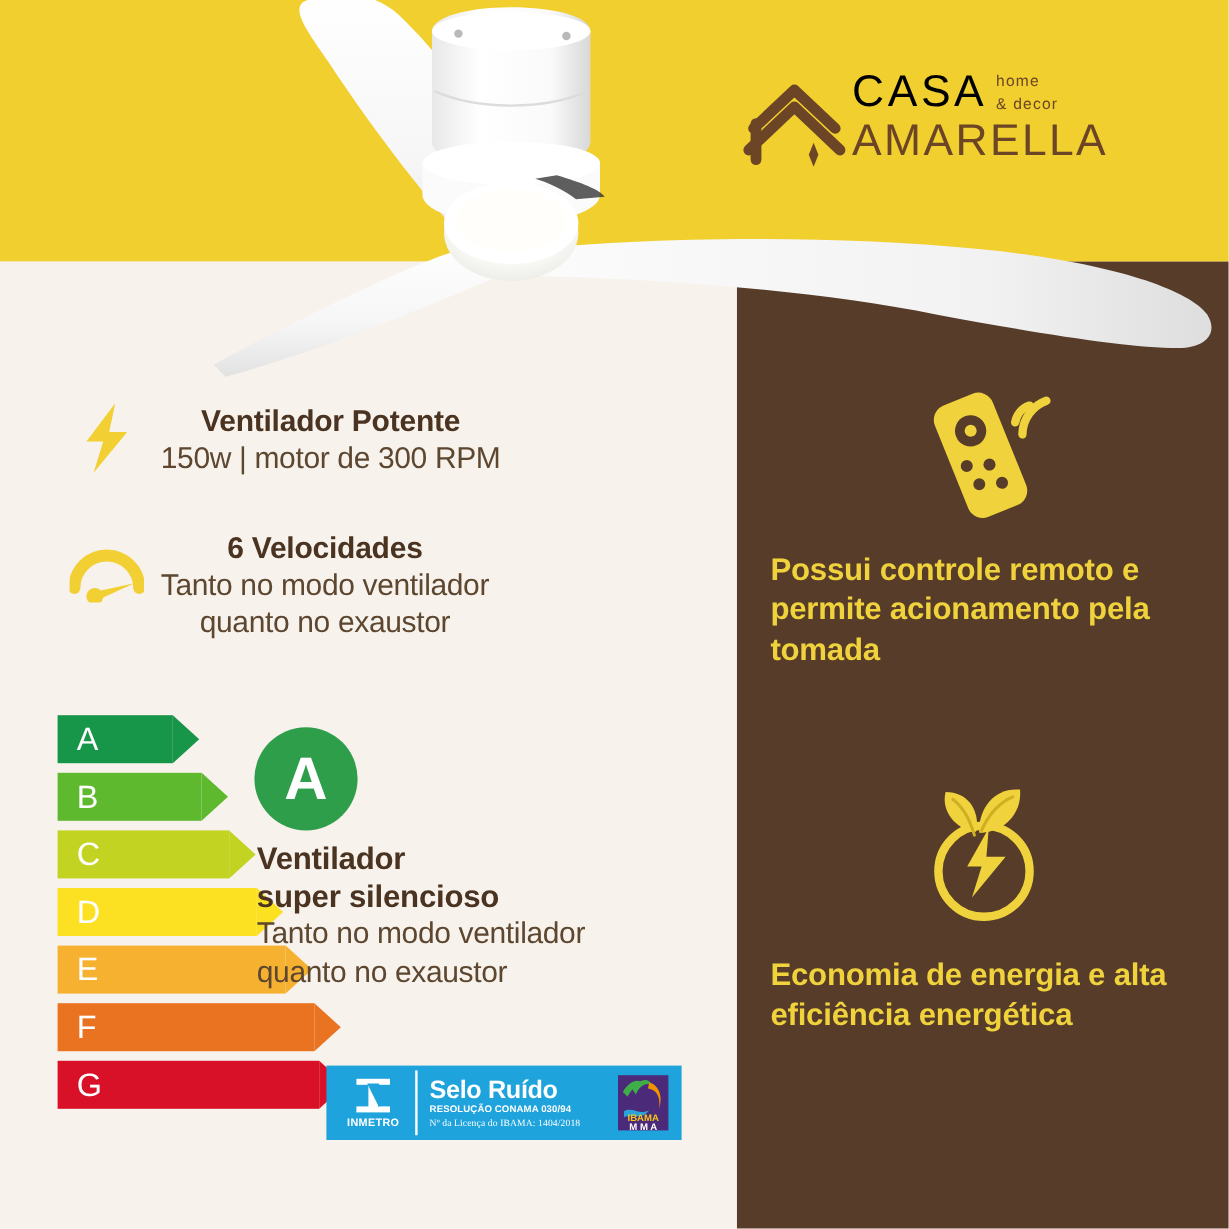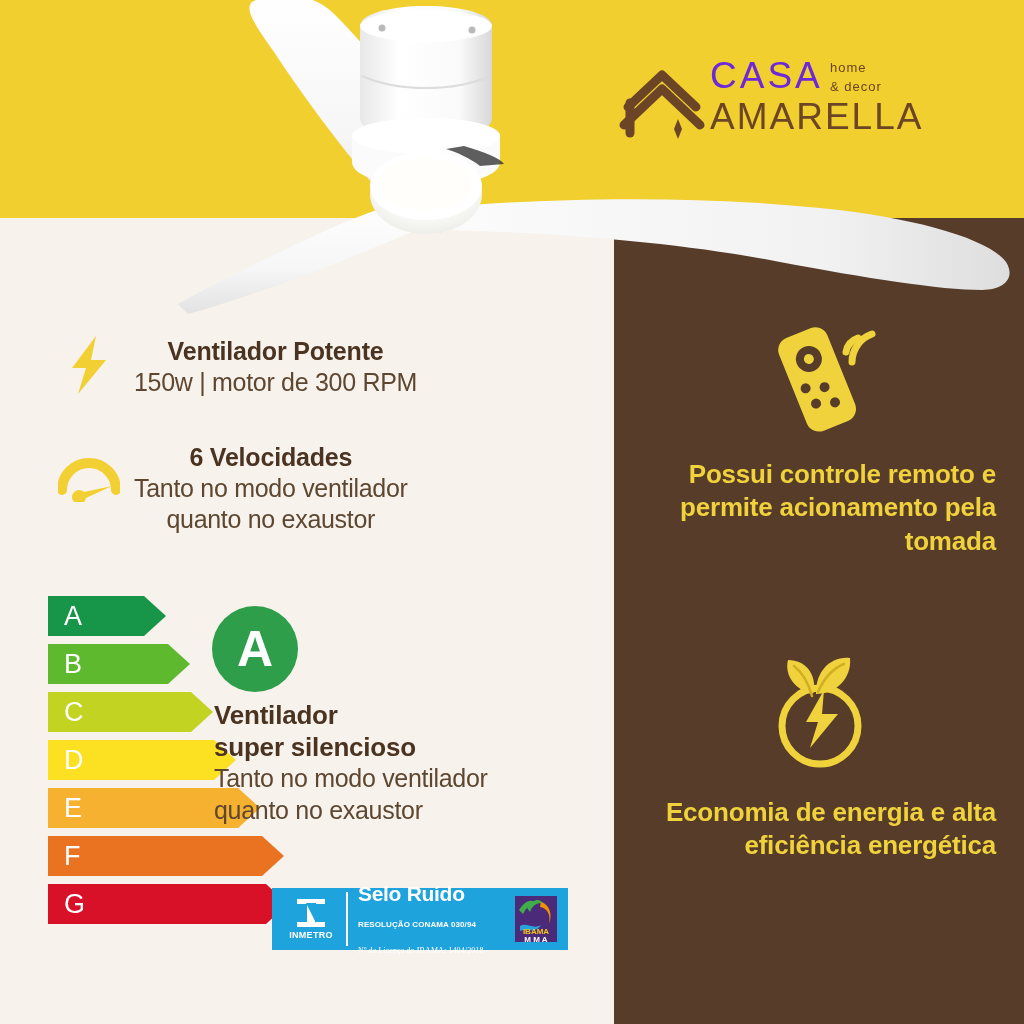--- a/index.html
+++ b/index.html
@@ -28,21 +28,21 @@
     position: absolute; left: 618px; top: 55px;
     width: 330px; height: 110px;
   }
   .brand svg { display: block; }
   .brand-text {
     position: absolute; left: 92px; top: 2px;
     width: 240px;
   }
   .brand-casa {
     font-size: 37px; letter-spacing: 3px;
-    color: #6d28d9; font-weight: 400;
+    color: #000000; font-weight: 400;
     line-height: 1.05;
     font-family: "Liberation Sans", sans-serif;
   }
   .brand-amarella {
     font-size: 37px; letter-spacing: 2px;
     color: #6b4526; font-weight: 400;
     line-height: 1.12;
   }
   .brand-sub {
     position: absolute; left: 212px; top: 4px;
@@ -156,21 +156,21 @@
     align-items: center; justify-content: center;
     border-right: 2px solid #ffffff;
   }
   .selo .inmetro .word {
     color: #ffffff; font-size: 9px;
     font-weight: 700; letter-spacing: 0.3px;
     margin-top: 2px;
   }
   .selo .mid {
     flex: 1; padding: 2px 0 0 10px;
-    display: flex; flex-direction: column; justify-content: center; gap: 15px;
+    display: flex; flex-direction: column; justify-content: center;
   }
   .selo .selo-title {
     color: #ffffff; font-size: 21px; font-weight: 700;
     line-height: 1.05; letter-spacing: -0.3px;
   }
   .selo .selo-l1 {
     color: #ffffff; font-size: 8px; font-weight: 700;
     line-height: 1.35; letter-spacing: 0.1px;
   }
   .selo .selo-l2 {
@@ -178,21 +178,21 @@
     line-height: 1.35; letter-spacing: 0.1px; font-family: Liberation Serif, serif;
   }
   .selo .ibama {
     width: 56px; display: flex;
     align-items: flex-end; justify-content: center;
   }
 
   
   .rblock {
     position: absolute;
-    width: 410px; text-align: right;
+    width: 410px; text-align: left;
   }
   .rblock .ricon { display: flex; justify-content: center; }
   .rblock .rtext {
     color: #f0d33c; font-size: 26px; font-weight: 700;
     line-height: 1.28; letter-spacing: -0.2px;
     margin-top: 18px; padding: 0 28px;
   }
   #block-remote { left: 614px; top: 320px; }
   #block-energy { left: 614px; top: 648px; }
 </style>

